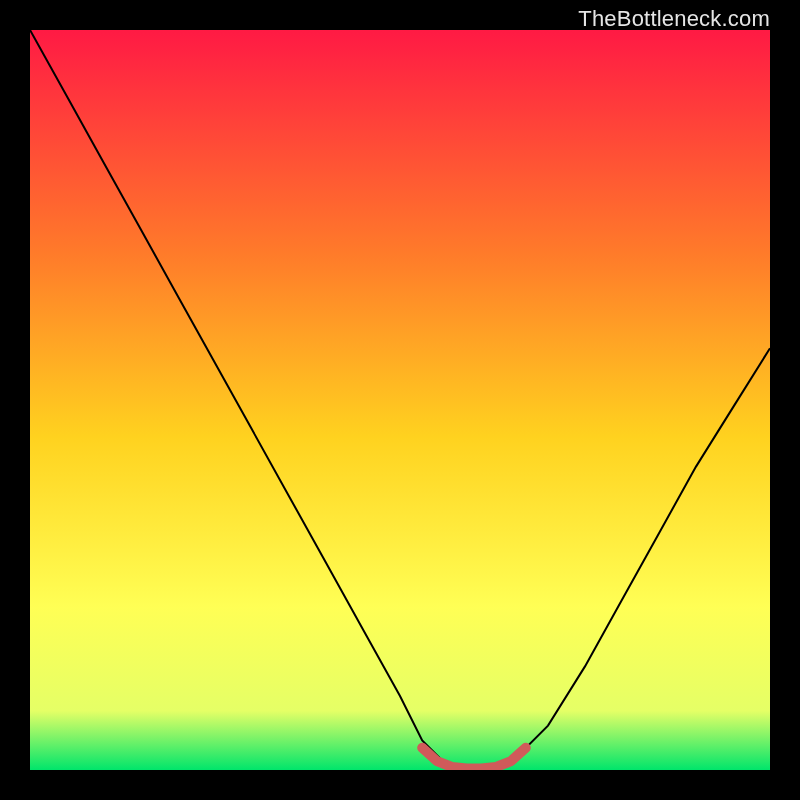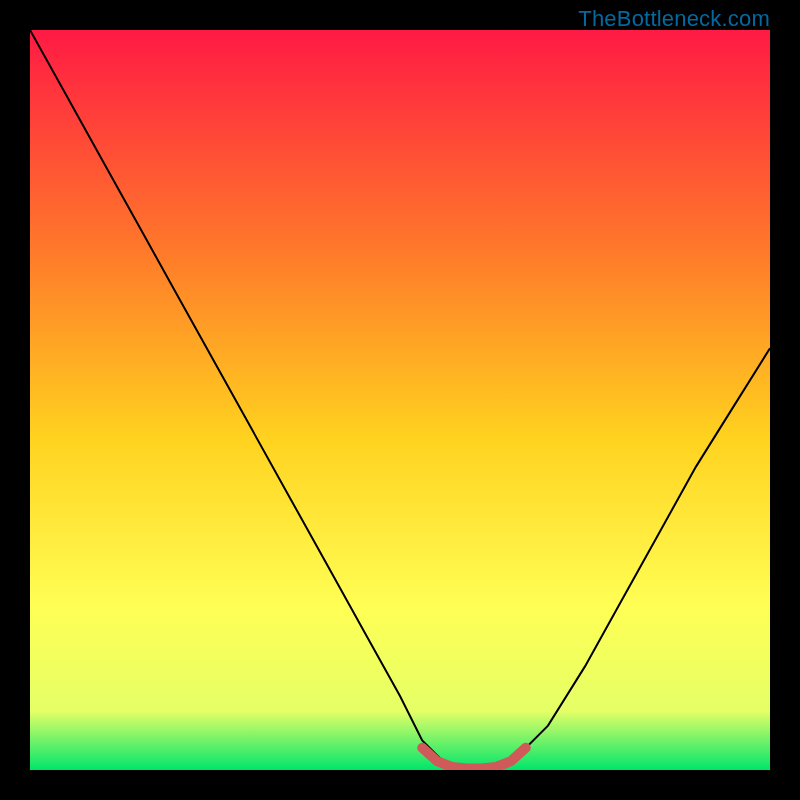--- a/index.html
+++ b/index.html
@@ -24,21 +24,21 @@
     top: 30px;
     left: 30px;
     width: 740px;
     height: 740px;
     overflow: hidden;
   }
   .watermark {
     position: absolute;
     top: 6px;
     right: 30px;
-    color: #0369a1;
+    color: #e5e5e5;
     font-size: 22px;
     font-weight: 500;
     letter-spacing: 0.2px;
   }
   svg {
     display: block;
   }
 </style>
 </head>
 <body>

